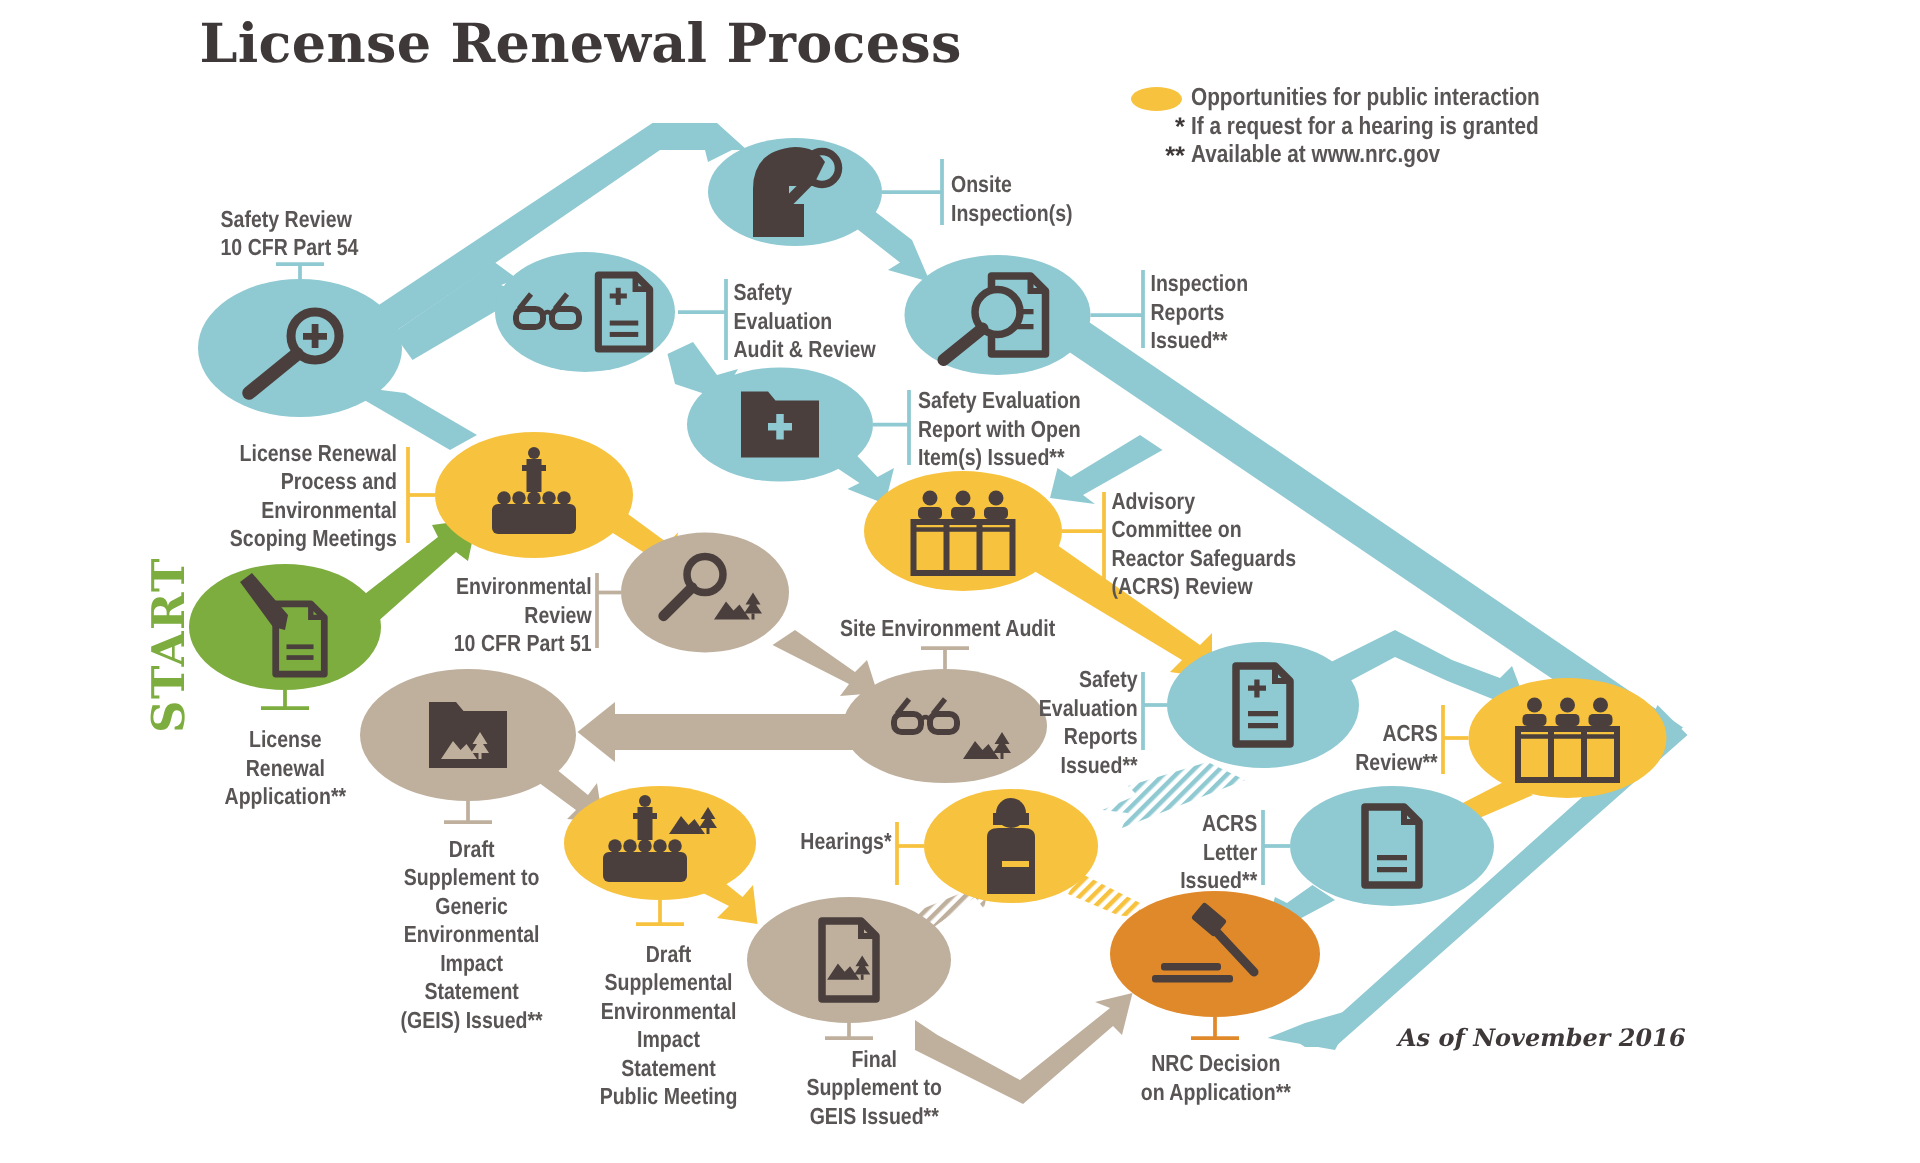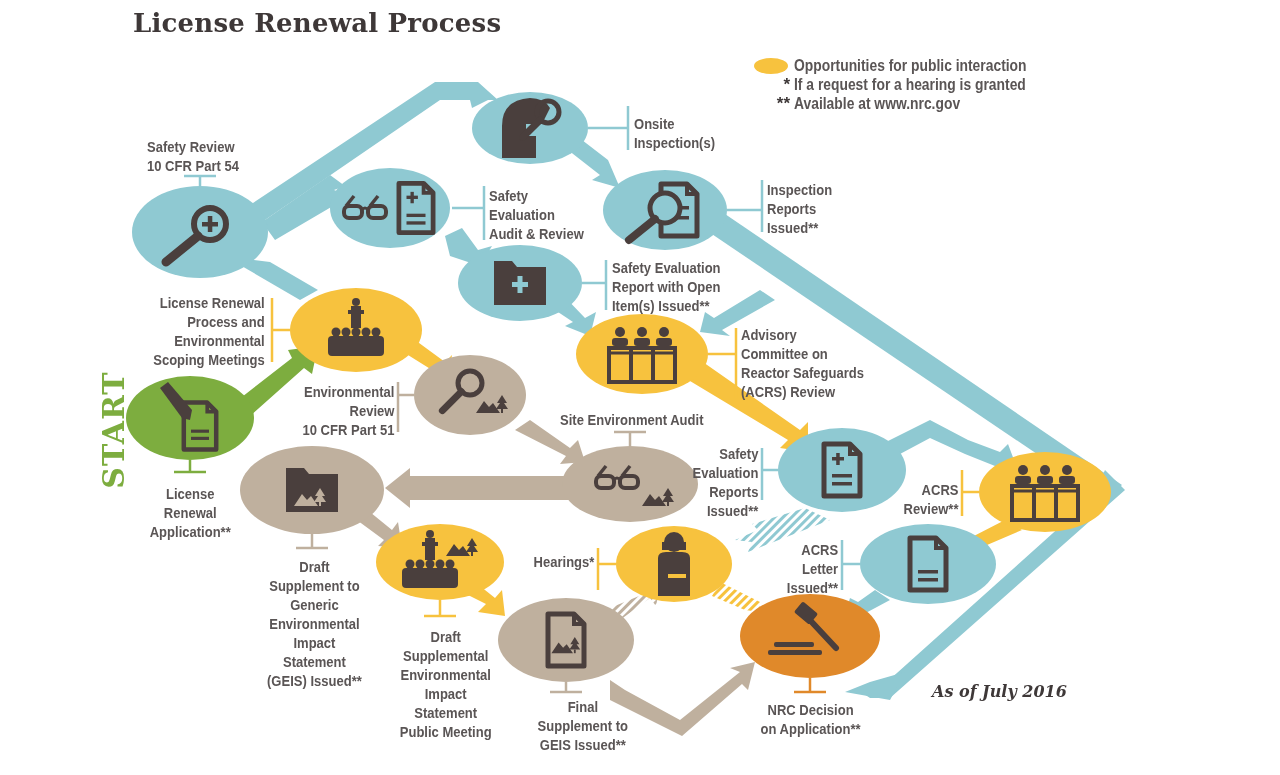--- a/index.html
+++ b/index.html
@@ -1,18 +1,18 @@
 <!DOCTYPE html>
 <html><head>
 <meta charset="utf-8">
 <style>
   html, body { margin:0; padding:0; background:#ffffff; }
   body { width:1280px; height:775px; position:relative; overflow:hidden; font-family:"Liberation Sans", sans-serif; }
   #stage { position:absolute; left:0; top:0; width:1280px; height:775px; }
-  .title { position:absolute; left:133px; top:8px; font-family:"DejaVu Serif", serif; font-weight:bold; font-size:26px; color:#3e3838; letter-spacing:0.2px; }
+  .title { position:absolute; left:133px; top:8px; font-family:"DejaVu Serif", serif; font-weight:bold; font-size:36px; color:#3e3838; letter-spacing:0.2px; }
   .lbl { position:absolute; font-family:"Liberation Sans", sans-serif; font-weight:bold; font-size:15.5px; line-height:19px; color:#5a5555; transform:scaleX(0.84); transform-origin:left top; white-space:nowrap; }
   .lbl.right { text-align:right; transform-origin:right top; }
   .lbl.center { text-align:center; transform-origin:center top; }
   .legend { position:absolute; left:752px; top:56px; }
   .legend-row { position:relative; height:19px; font-weight:bold; font-size:16.5px; color:#5a5555; font-family:"Liberation Sans", sans-serif; }
   .legend-row .sym { position:absolute; left:0; width:38px; text-align:right; font-size:17px; color:#3e3838; }
   .legend-row .txt { position:absolute; left:42px; white-space:nowrap; transform:scaleX(0.84); transform-origin:left top; }
   .legend-swatch { position:absolute; left:2px; top:2px; width:34px; height:16px; border-radius:50%; background:#f7c23e; }
   .start { position:absolute; left:96px; top:370px; width:34px; height:120px; }
   .start span { position:absolute; left:50%; top:50%; transform:translate(-50%,-50%) rotate(-90deg); font-family:"DejaVu Serif", serif; font-weight:bold; font-size:30px; color:#7dad3f; letter-spacing:1px; }
@@ -447,15 +447,15 @@
         <div>Final</div>
         <div>Supplement to</div>
         <div>GEIS Issued**</div>
       </div>
       <div class="lbl center" style="left: 750.5px; top: 700px;">
         <div>NRC Decision</div>
         <div>on Application**</div>
       </div>
     </div>
 
-  <div class="asof">As of July 2016</div>
+  <div class="asof">As of November 2016</div>
 
 </div>
 
 </body></html>

